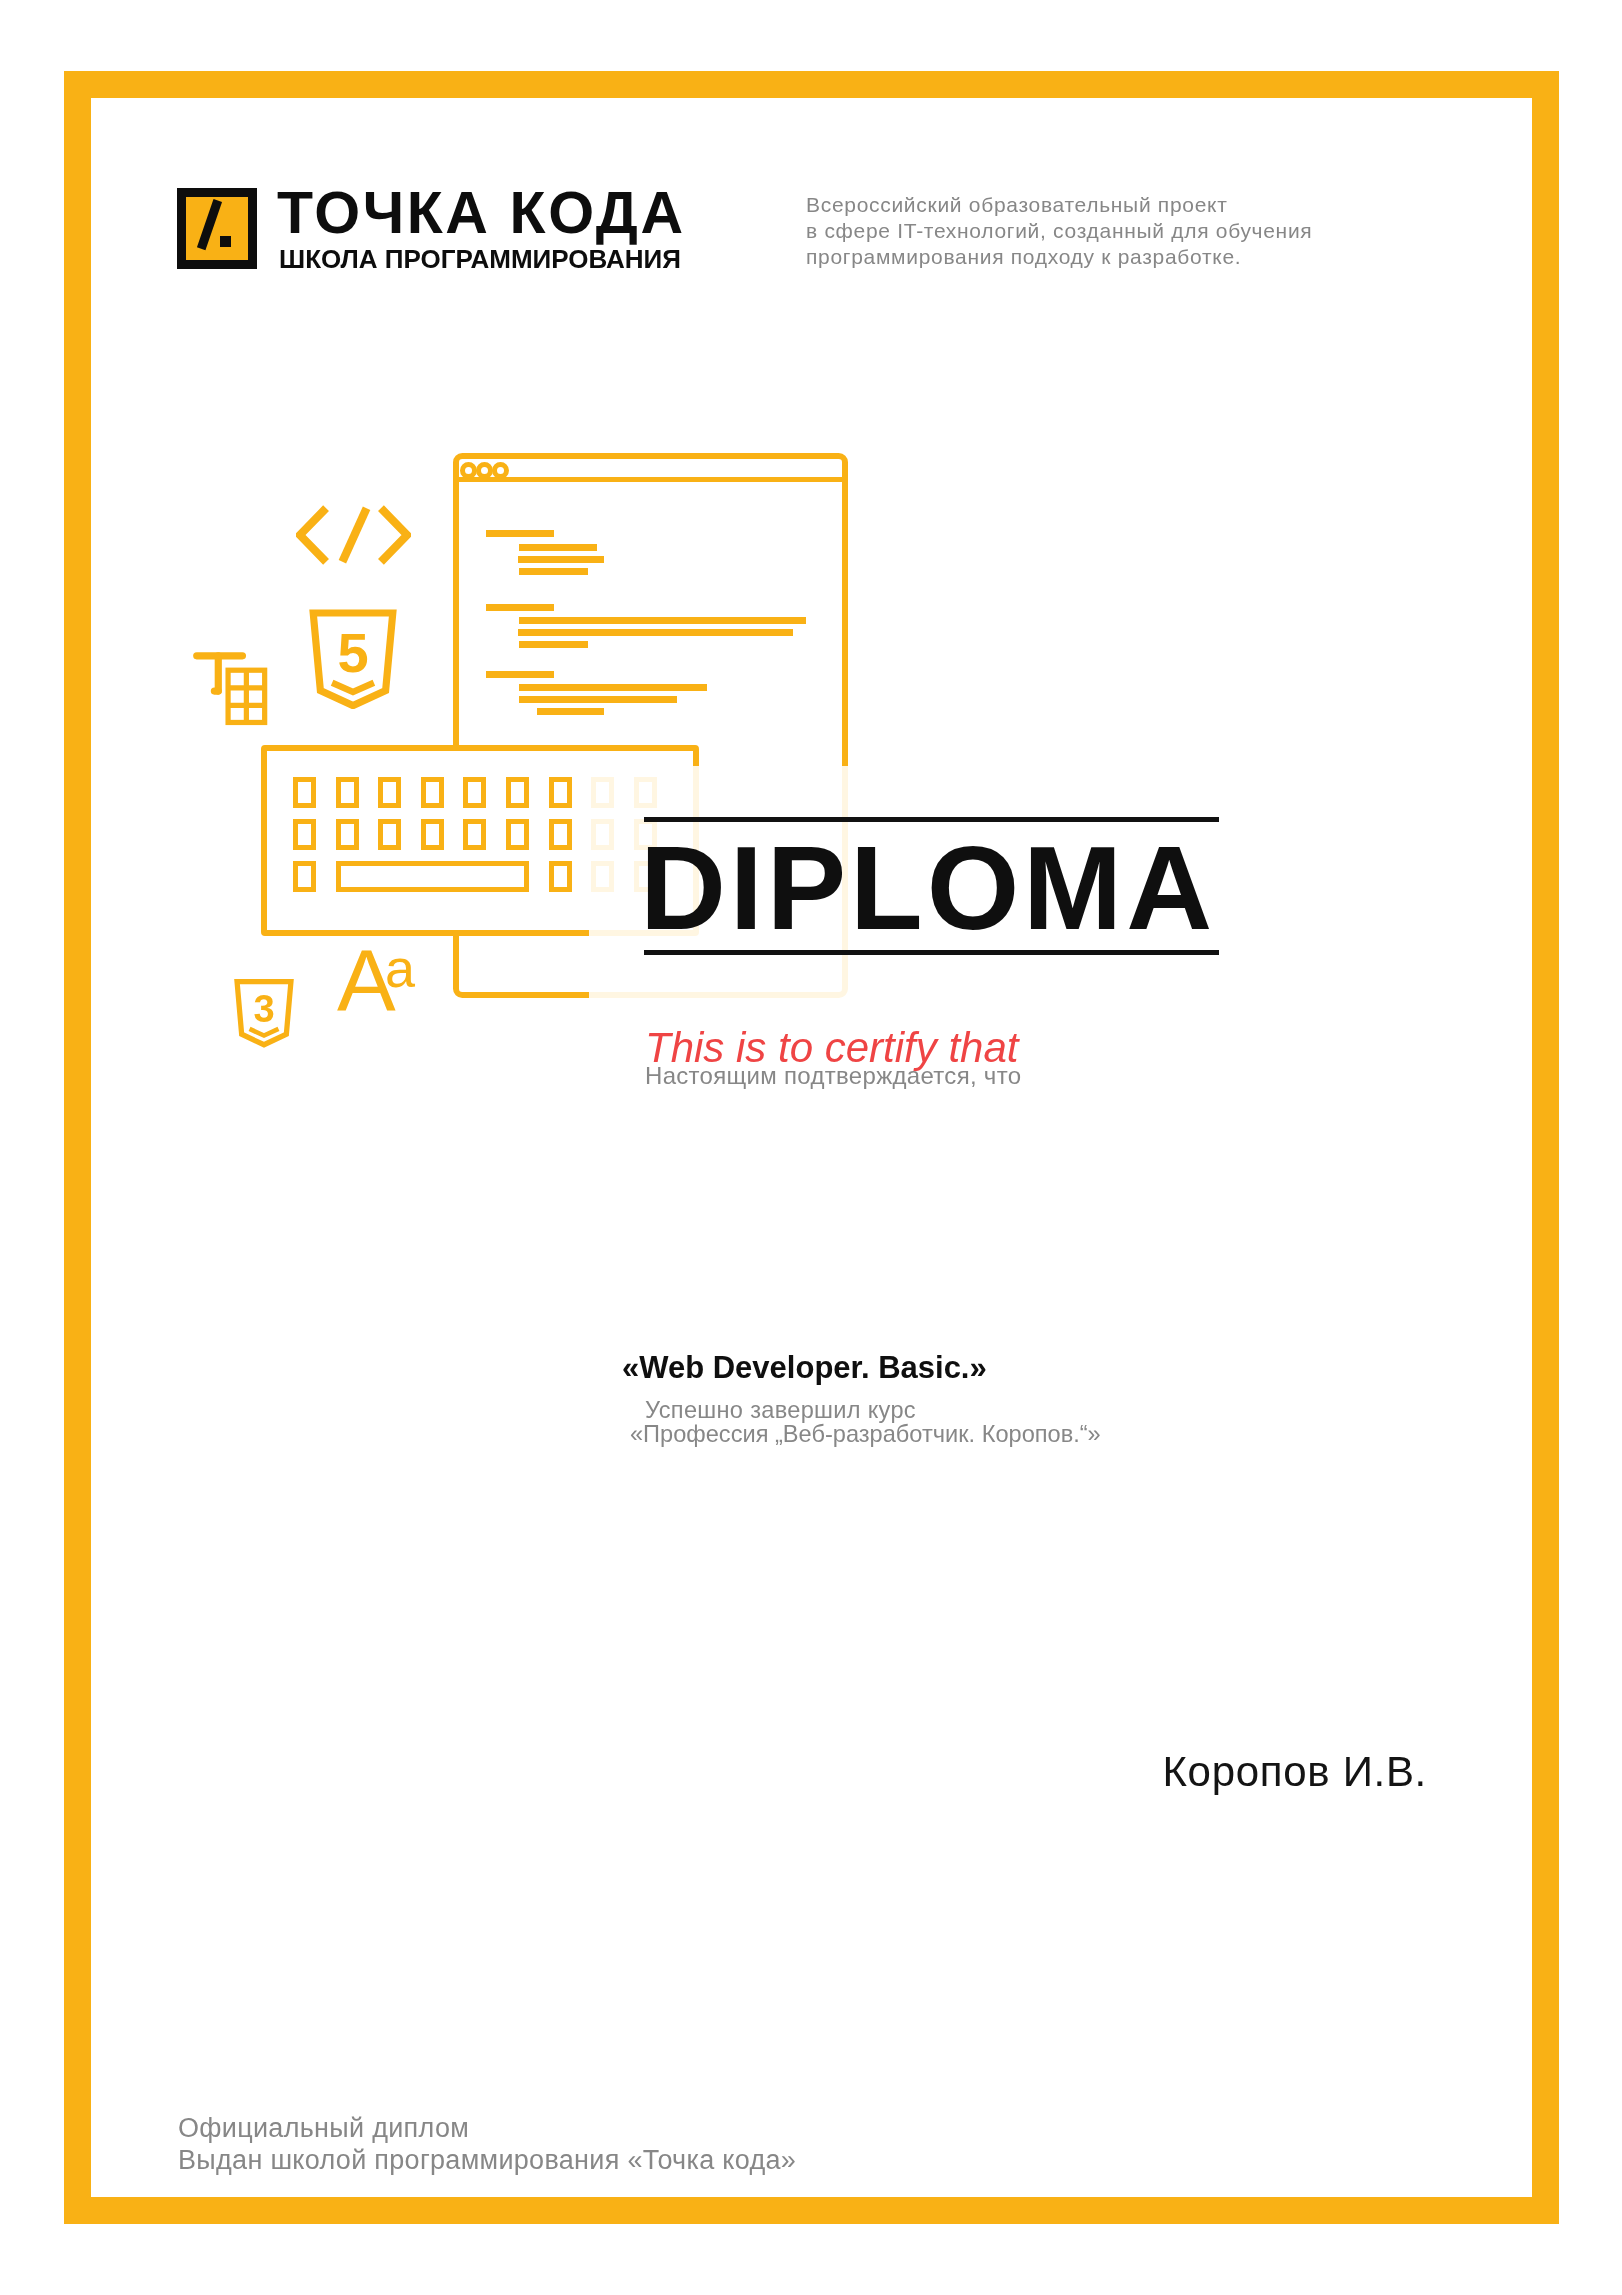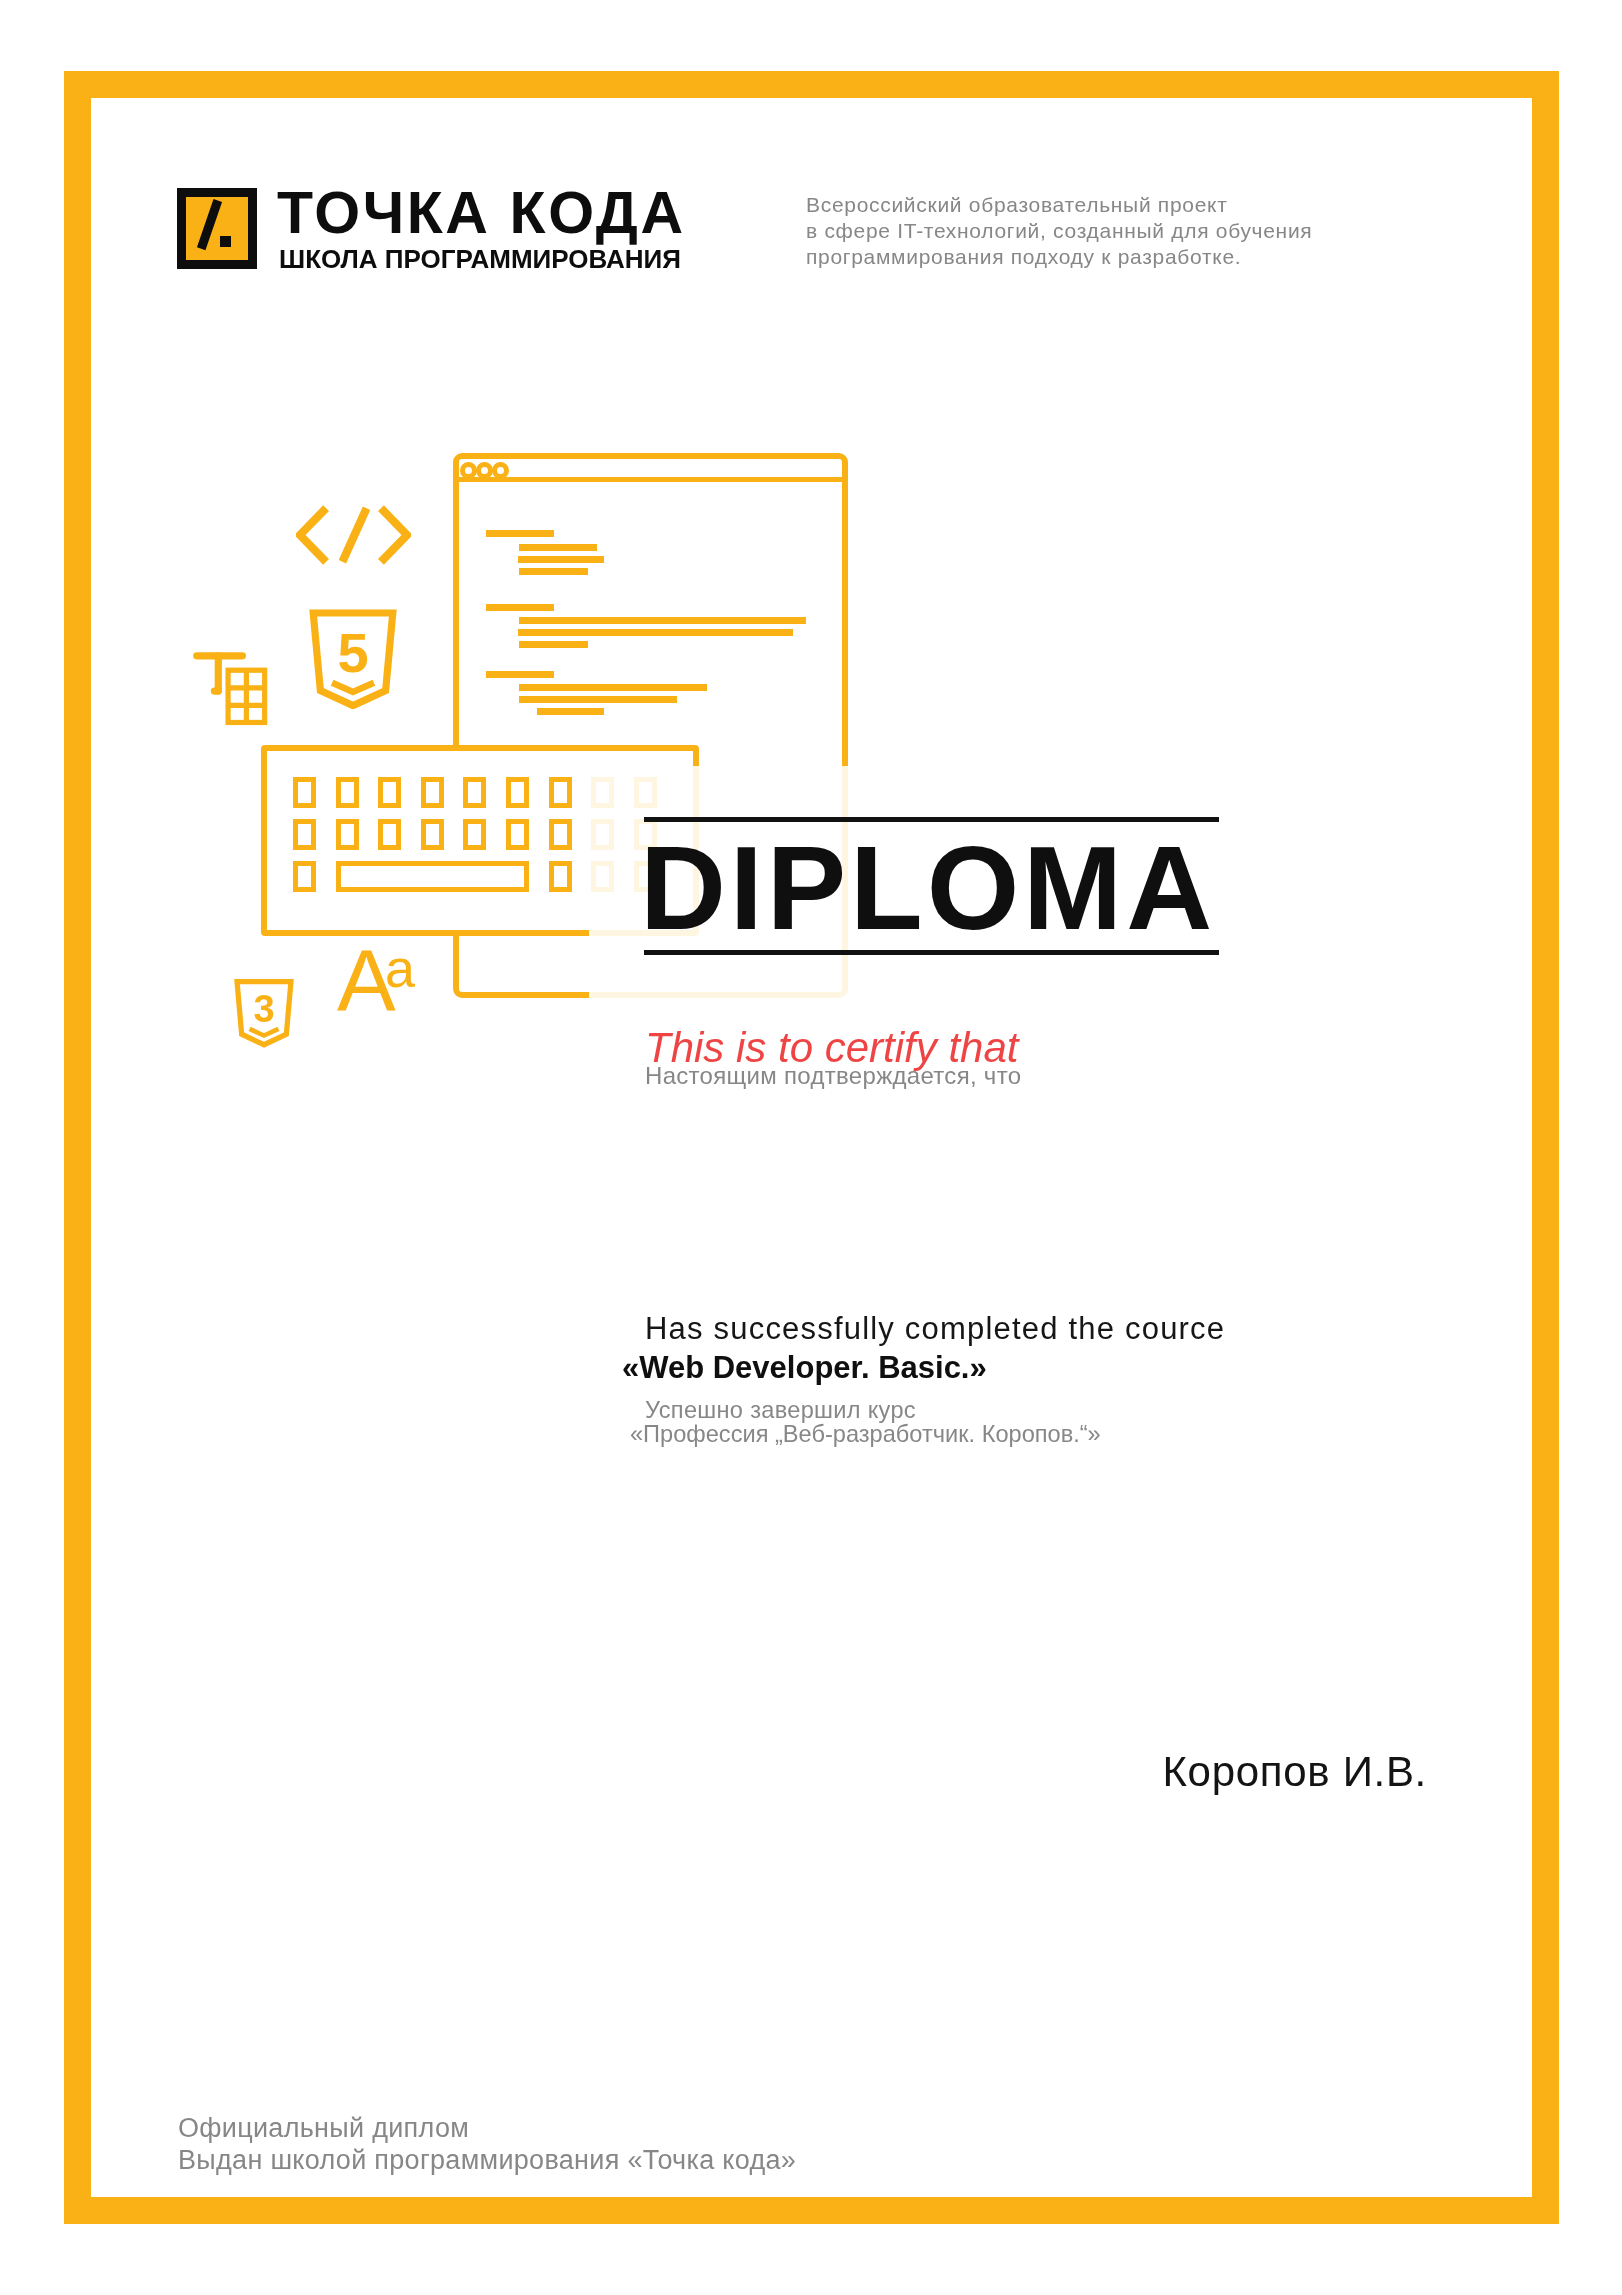--- a/index.html
+++ b/index.html
@@ -168,21 +168,20 @@
     <div class="panel"></div>
   </div>
 
   <div class="rule" style="left:644px;top:817px;width:575px"></div>
   <div class="diploma-title">DIPLOMA</div>
   <div class="rule" style="left:644px;top:950px;width:575px"></div>
 
   <div class="certify-en">This is to certify that</div>
   <div class="certify-ru">Настоящим подтверждается, что</div>
 
-  <div class="course-en">Has successfully completed the cource</div>
   <div class="course-title-en">«Web Developer. Basic.»</div>
   <div class="course-ru">Успешно завершил курс</div>
   <div class="course-title-ru">«Профессия „Веб-разработчик. Коропов.“»</div>
 
   <div class="sig-name">Коропов И.В.</div>
 
   <div class="footer">
     <div>Официальный диплом</div>
     <div>Выдан школой программирования «Точка кода»</div>
   </div>

